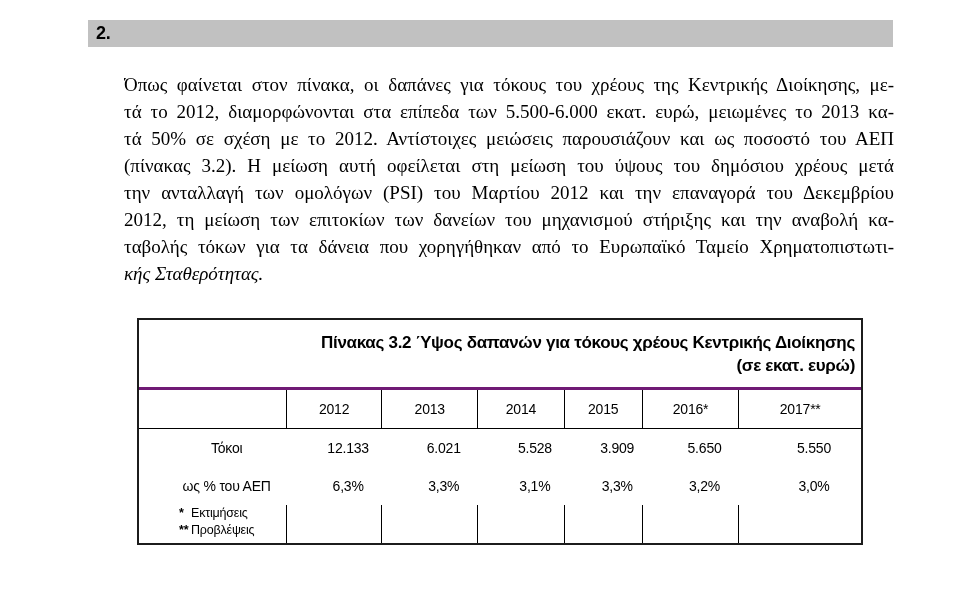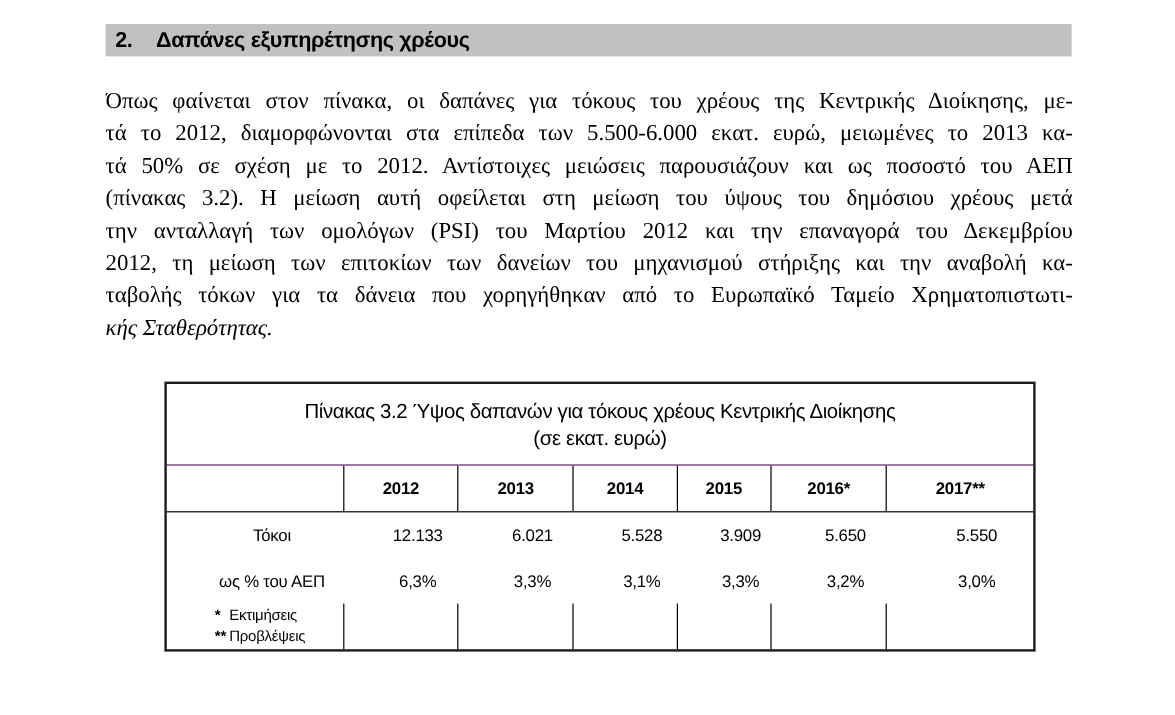--- a/index.html
+++ b/index.html
@@ -47,62 +47,63 @@
     font-size: 19px;
     line-height: 27px;
     color: #000;
   }
   .pline {
     text-align: justify;
     text-align-last: justify;
     -moz-text-align-last: justify;
     height: 27px;
     overflow: hidden;
+    margin-left: 36px;
   }
   .pline.last {
     text-align-last: left;
     font-style: italic;
     -moz-text-align-last: left;
   }
 
   
   .doc-table {
     position: absolute;
     left: 137px;
     top: 318px;
     width: 722px;
     border: 2px solid #1c1c1c;
     background: #fff;
   }
   .tbl-title {
-    text-align: center;
-    font-weight: normal;
+    text-align: right;
+    font-weight: bold;
     font-size: 17px;
     line-height: 23px;
     letter-spacing: -0.3px;
     padding: 11px 6px 10px 6px;
   }
   table.grid {
     width: 100%;
     border-collapse: collapse;
     table-layout: fixed;
   }
   table.grid th, table.grid td {
     padding: 0;
     font-size: 14px;
     letter-spacing: -0.2px;
     vertical-align: middle;
     text-align: center;
     overflow: hidden;
   }
   table.grid thead th {
-    border-top: 1px solid #701a75;
+    border-top: 3px solid #701a75;
     border-bottom: 1px solid #000;
     height: 38px;
-    font-weight: bold;
+    font-weight: normal;
   }
   table.grid thead th + th { border-left: 1px solid #000; }
   table.grid tbody td { height: 38px; font-weight: normal; padding-left: 28px; }
   td.labelcol, th.labelcol { text-align: left; padding-left: 8px; }
   tr.ticks td { height: 6px; }
   tr.ticks td + td { border-left: 1px solid #000; }
 
   
   .footnotes {
     position: absolute;
@@ -117,21 +118,20 @@
     font-weight: bold;
     display: inline-block;
     min-width: 12px;
   }
 </style>
 </head>
 <body>
 
 <div class="heading-bar" style="background: rgb(193, 193, 193);">
   <span class="heading-num">2.</span>
-  <span class="heading-title">Δαπάνες εξυπηρέτησης χρέους</span>
 </div>
 
 <div class="paragraph">
   <div class="pline">Όπως φαίνεται στον πίνακα, οι δαπάνες για τόκους του χρέους της Κεντρικής Διοίκησης, με-</div>
   <div class="pline">τά το 2012, διαμορφώνονται στα επίπεδα των 5.500-6.000 εκατ. ευρώ, μειωμένες το 2013 κα-</div>
   <div class="pline">τά 50% σε σχέση με το 2012. Αντίστοιχες μειώσεις παρουσιάζουν και ως ποσοστό του ΑΕΠ</div>
   <div class="pline">(πίνακας 3.2). Η μείωση αυτή οφείλεται στη μείωση του ύψους του δημόσιου χρέους μετά</div>
   <div class="pline">την ανταλλαγή των ομολόγων (PSI) του Μαρτίου 2012 και την επαναγορά του Δεκεμβρίου</div>
   <div class="pline">2012, τη μείωση των επιτοκίων των δανείων του μηχανισμού στήριξης και την αναβολή κα-</div>
   <div class="pline">ταβολής τόκων για τα δάνεια που χορηγήθηκαν από το Ευρωπαϊκό Ταμείο Χρηματοπιστωτι-</div>

